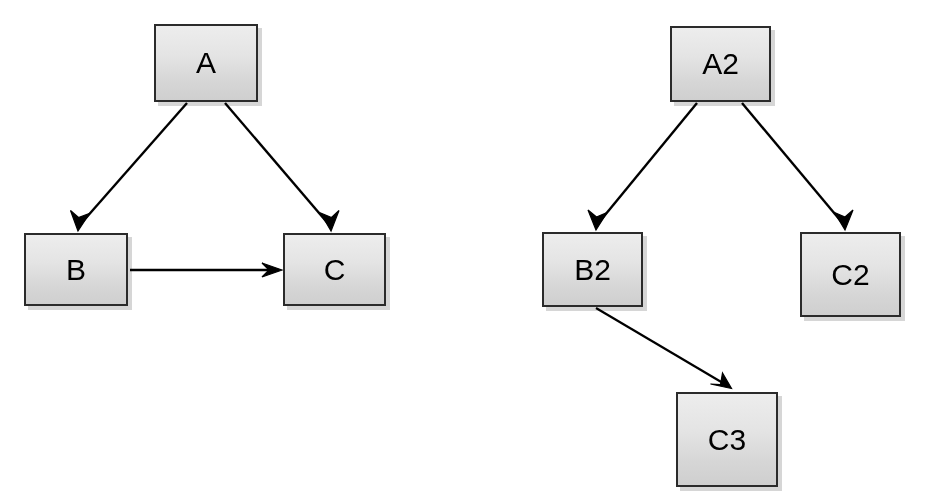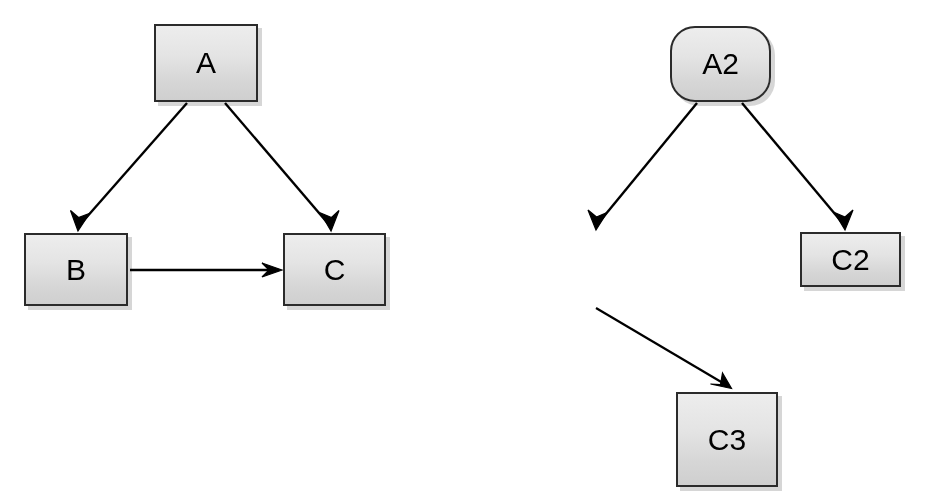--- a/index.html
+++ b/index.html
@@ -88,26 +88,29 @@
   </div>
 
   <div class="node" style="left:24px; top:233px; width:104px; height:73px;">
     <span class="node-label">B</span>
   </div>
 
   <div class="node" style="left:283px; top:233px; width:103px; height:73px;">
     <span class="node-label">C</span>
   </div>
 
-  <div class="node" style="left:670px; top:26px; width:101px; height:76px;border-radius:25px;">
+  <div class="node" style="left:670px; top:26px; width:101px; height:76px;">
     <span class="node-label">A2</span>
   </div>
 
+  <div class="node" style="left:542px; top:232px; width:101px; height:75px;">
+    <span class="node-label">B2</span>
+  </div>
 
-  <div class="node" style="left:800px; top:232px; width:101px; height:55px;">
+  <div class="node" style="left:800px; top:232px; width:101px; height:85px;">
     <span class="node-label">C2</span>
   </div>
 
   <div class="node" style="left:676px; top:392px; width:102px; height:95px;">
     <span class="node-label">C3</span>
   </div>
 
 </div>
 
 </body></html>

